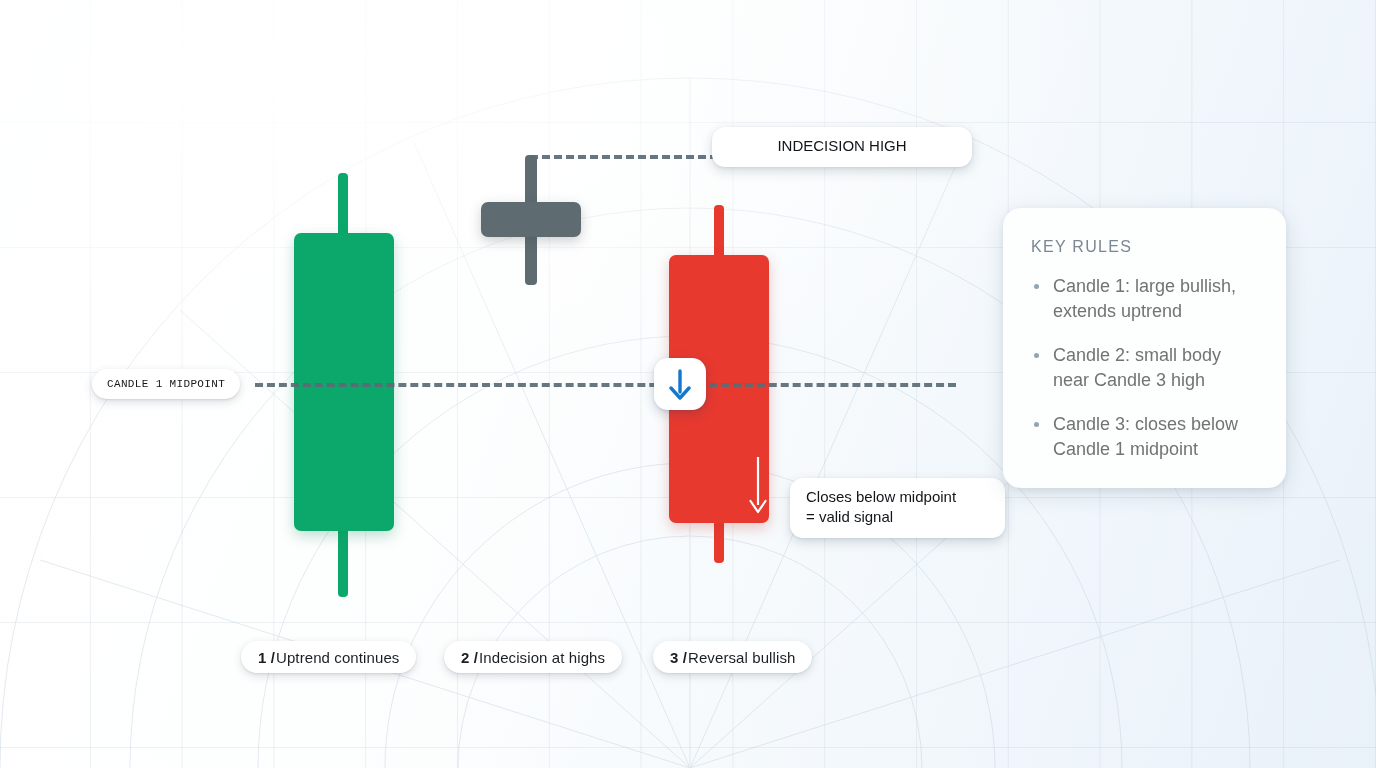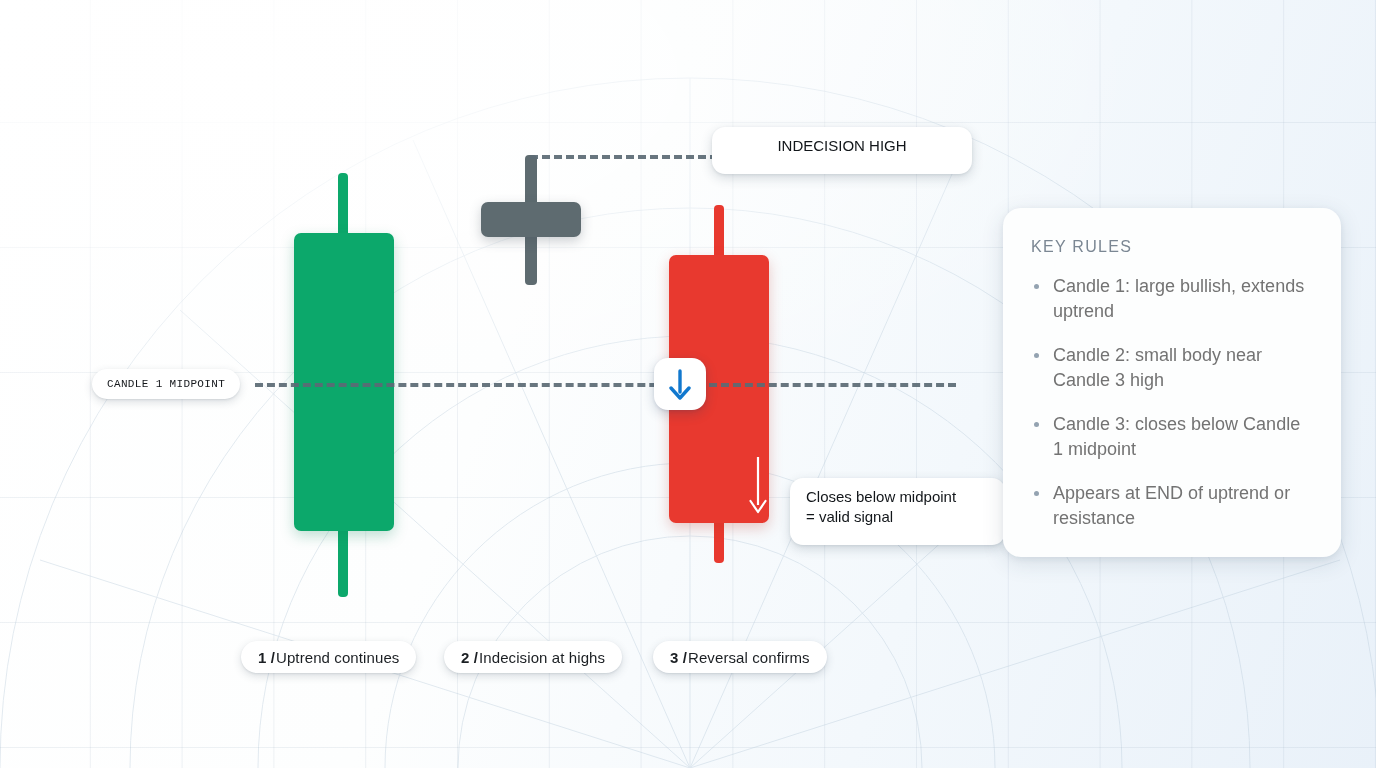--- a/index.html
+++ b/index.html
@@ -86,31 +86,31 @@
     letter-spacing: 0.35px;
     color: #15181c;
     font-family: Liberation Mono, monospace;
   }
   .card-callout {
     position: absolute;
     background: #ffffff;
     border-radius: 13px;
     box-shadow: 0 4px 12px rgba(40,60,80,0.18), 0 1px 3px rgba(40,60,80,0.10);
     color: #12161a;
-    padding: 9px 16px 18px 16px;
+    padding: 9px 16px 11px 16px;
     line-height: 1.32;
   }
   .card-callout.center { text-align: center; }
 
   
   .rules-panel {
     position: absolute;
     left: 1003px;
     top: 208px;
-    width: 338px;
+    width: 283px;
     background: #fdfefe;
     border-radius: 18px;
     box-shadow: 0 6px 22px rgba(40,60,85,0.13), 0 2px 6px rgba(40,60,85,0.08);
     padding: 30px 26px 26px 28px;
     box-sizing: border-box;
   }
   .rules-title {
     font-size: 16px;
     letter-spacing: 1.3px;
     color: #7b8793;
@@ -218,38 +218,34 @@
   <div class="pill pill-caption" style="left:241px; top:641px;">
     <b>1 /</b>
     <span>Uptrend continues</span>
   </div>
   <div class="pill pill-caption" style="left:444px; top:641px;">
     <b>2 /</b>
     <span>Indecision at highs</span>
   </div>
   <div class="pill pill-caption" style="left:653px; top:641px;">
     <b>3 /</b>
-    <span>Reversal confirms</span>
+    <span>Reversal bullish</span>
   </div>
 
   <div class="rules-panel">
     <div class="rules-title">KEY RULES</div>
     <ul class="rules-list">
       <li>
         <span class="bullet"></span>
         <span>Candle 1: large bullish, extends uptrend</span>
       </li>
       <li>
         <span class="bullet"></span>
         <span>Candle 2: small body near Candle 3 high</span>
       </li>
       <li>
         <span class="bullet"></span>
         <span>Candle 3: closes below Candle 1 midpoint</span>
       </li>
-      <li>
-        <span class="bullet"></span>
-        <span>Appears at END of uptrend or resistance</span>
-      </li>
     </ul>
   </div>
 
 </div>
 
 </body></html>

